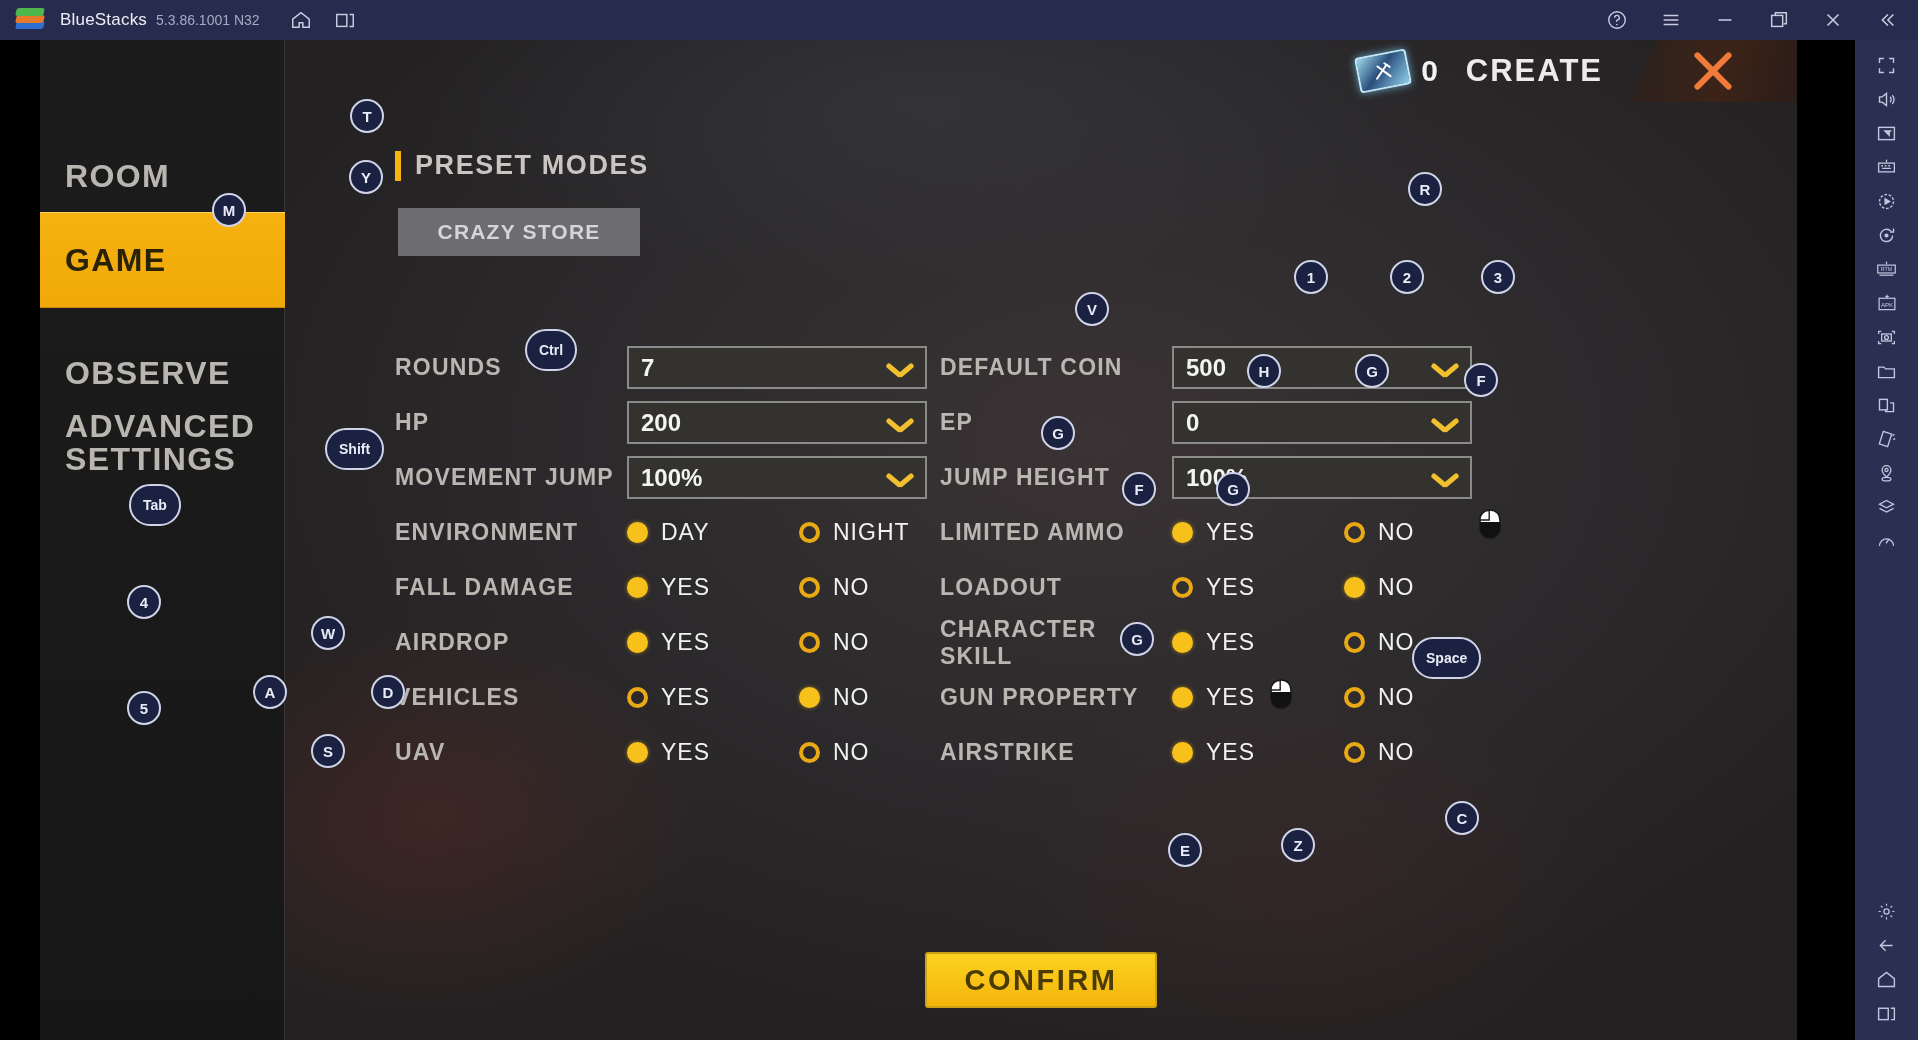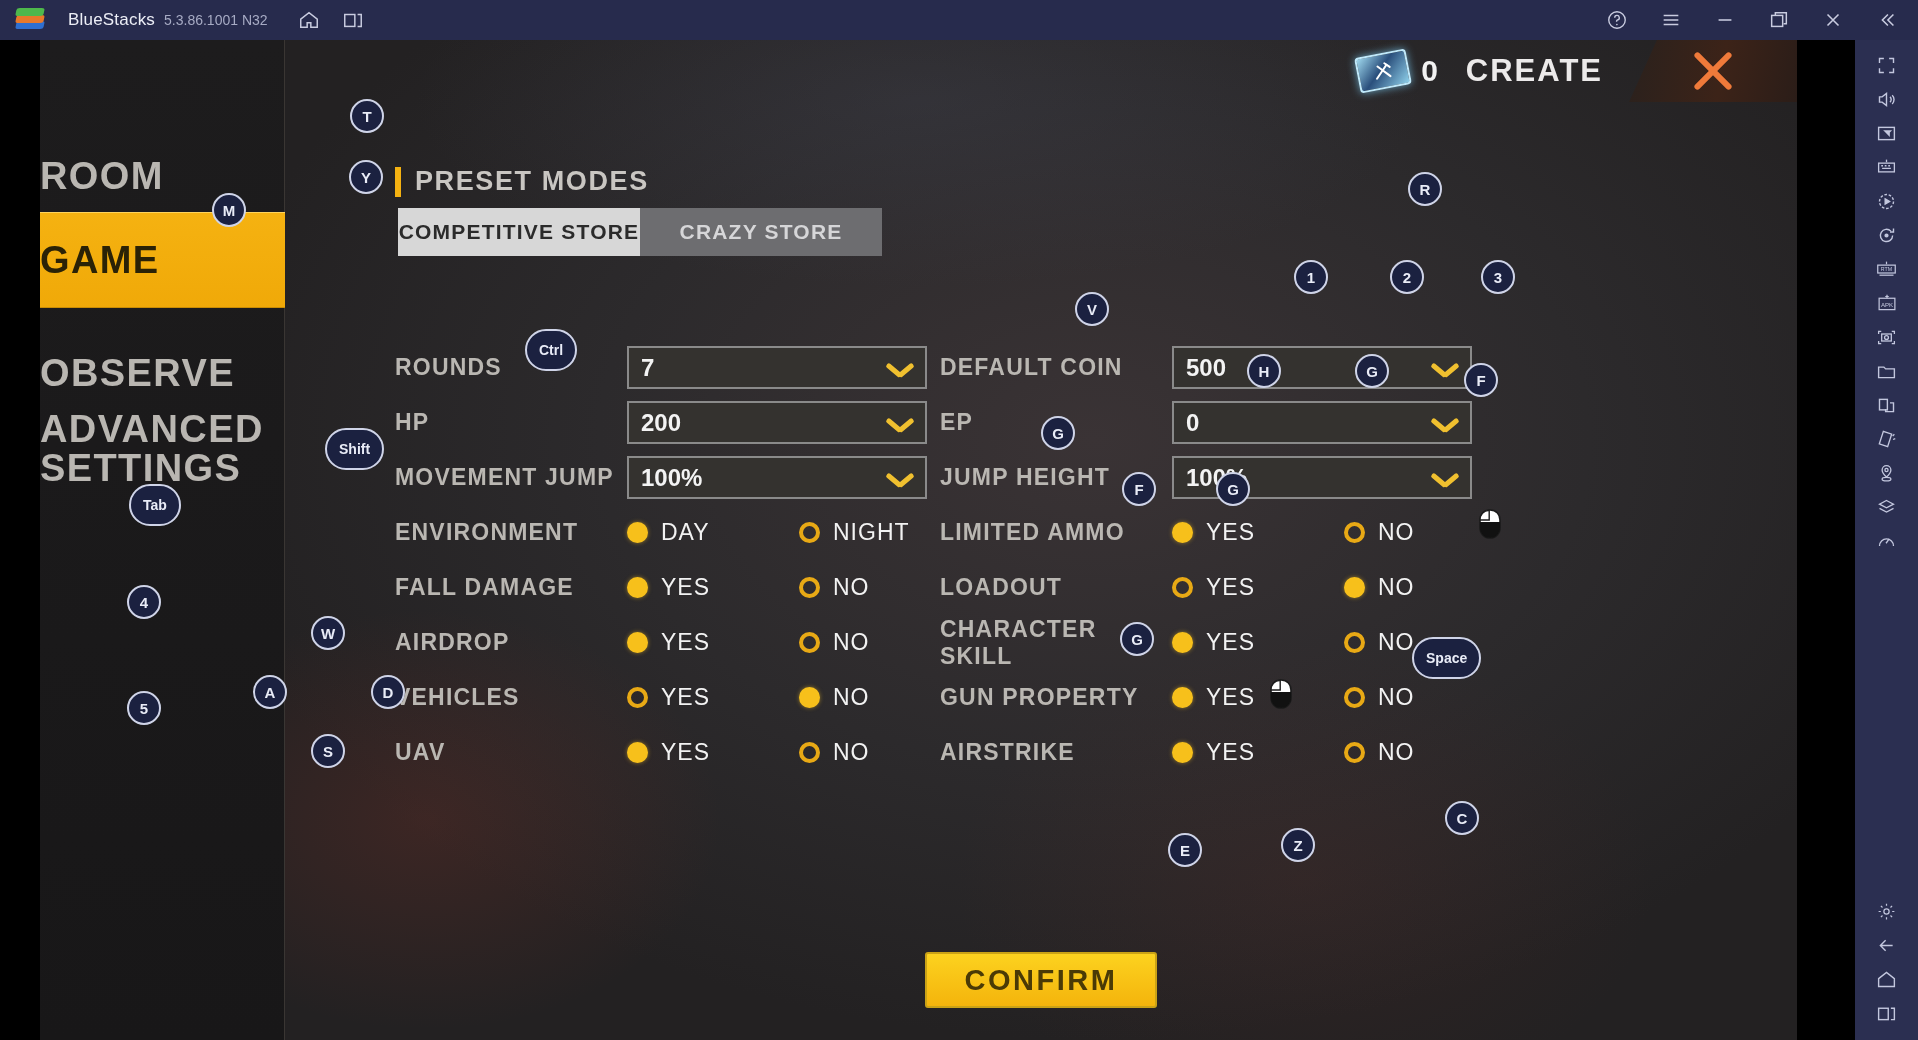--- a/index.html
+++ b/index.html
@@ -15,21 +15,21 @@
   
   .titlebar {
     position: absolute; left: 0; top: 0; width: 1918px; height: 40px;
     background: #272b4d; display: flex; align-items: center;
   }
   .bs-logo { width: 30px; height: 26px; margin-left: 16px; position: relative; }
   .bs-logo i { position: absolute; left: 0; width: 28px; height: 8px; border-radius: 3px/2px; transform: skewX(-12deg); }
   .bs-logo i.l1 { top: 14px; background: #2f6fd0; }
   .bs-logo i.l2 { top: 8px;  background: #e8792a; }
   .bs-logo i.l3 { top: 1px;  background: #4eb84c; }
-  .bs-title { color: #eceef6; font-size: 17px; margin-left: 22px; letter-spacing: .2px; }
+  .bs-title { color: #eceef6; font-size: 17px; margin-left: 14px; letter-spacing: .2px; }
   .bs-version { color: #a7abc4; font-size: 14px; margin-left: 9px; }
   .tb-ico {
     width: 34px; height: 34px; margin-left: 10px;
     display: flex; align-items: center; justify-content: center;
     color: #c9cce0;
   }
   .tb-ico svg { display: block; }
   .tb-right { margin-left: auto; display: flex; align-items: center; padding-right: 14px; }
   .tb-right .tb-ico { margin-left: 20px; }
 
@@ -66,22 +66,22 @@
   }
 
   
   .gmenu {
     position: absolute; left: 0; top: 0; width: 245px; height: 1000px;
     background: linear-gradient(180deg, #1d1c1d 0%, #181718 100%);
     border-right: 1px solid #3a3633;
   }
   .gmenu-item {
     position: absolute; left: 0; width: 245px; height: 96px;
-    display: flex; align-items: center; 
-    color: #b9b6b1; font-size: 38px; font-weight: bold; letter-spacing: 1.4px;
+    display: flex; align-items: center; padding-left: 25px;
+    color: #b9b6b1; font-size: 32px; font-weight: bold; letter-spacing: 1.4px;
   }
   .gmenu-item.active {
     background: linear-gradient(180deg, #f5b211 0%, #f0a908 100%);
     color: #2a2206;
     border-top: 1px solid #ffd45e; border-bottom: 1px solid #c98c04;
   }
   .gmenu-item.multiline { line-height: 1.02; display: block; padding-top: 18px; }
 
   
   .content { position: absolute; left: 245px; top: 0; right: 0; bottom: 0; }
@@ -112,21 +112,21 @@
   }
   .close-x { width: 48px; height: 48px; position: relative; }
   .close-x i {
     position: absolute; left: 50%; top: 50%; width: 50px; height: 6px; margin: -3px 0 0 -25px;
     background: #ef7a3a; border-radius: 3px;
   }
   .close-x i.a { transform: rotate(45deg); }
   .close-x i.b { transform: rotate(-45deg); }
 
   .section-head {
-    position: absolute; left: 110px; top: 126px; display: flex; align-items: center; text-align: center;
+    position: absolute; left: 110px; top: 110px; display: flex; align-items: center; text-align: center;
   }
   .accent-bar { width: 6px; height: 30px; background: #f5b211; margin-right: 14px; }
   .section-title { color: #c9c6c2; font-size: 27px; font-weight: bold; letter-spacing: 1.6px; }
 
   .store-tabs { position: absolute; left: 113px; top: 168px; display: flex; }
   .store-tab {
     width: 242px; height: 48px; display: flex; align-items: center; justify-content: center;
     font-size: 21px; font-weight: bold; letter-spacing: 1.2px;
   }
   .store-tab.on  { background: #d7d7d7; color: #2b2b2b; }
@@ -290,23 +290,20 @@
             </div>
         </div>
       </div>
 
       <div class="section-head">
         <div class="accent-bar"></div>
         <div class="section-title">PRESET MODES</div>
       </div>
 
       <div class="store-tabs">
-        <div class="store-tab on">
-          <span>COMPETITIVE STORE</span>
-        </div>
         <div class="store-tab off">
           <span>CRAZY STORE</span>
         </div>
       </div>
 
       <div class="col left">
 
         <div class="srow">
           <div class="slabel">ROUNDS</div>
           <div class="ddown">

